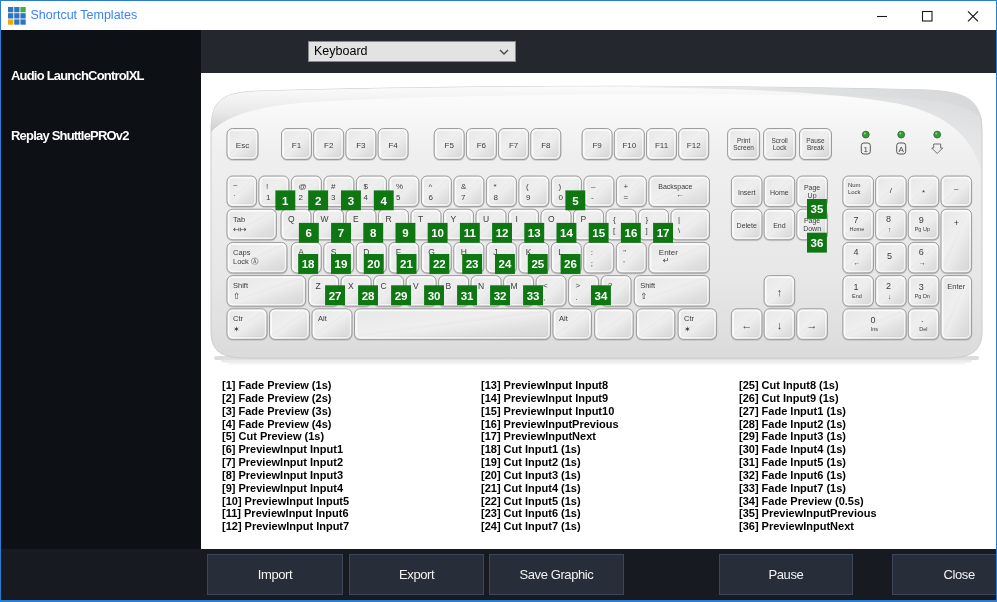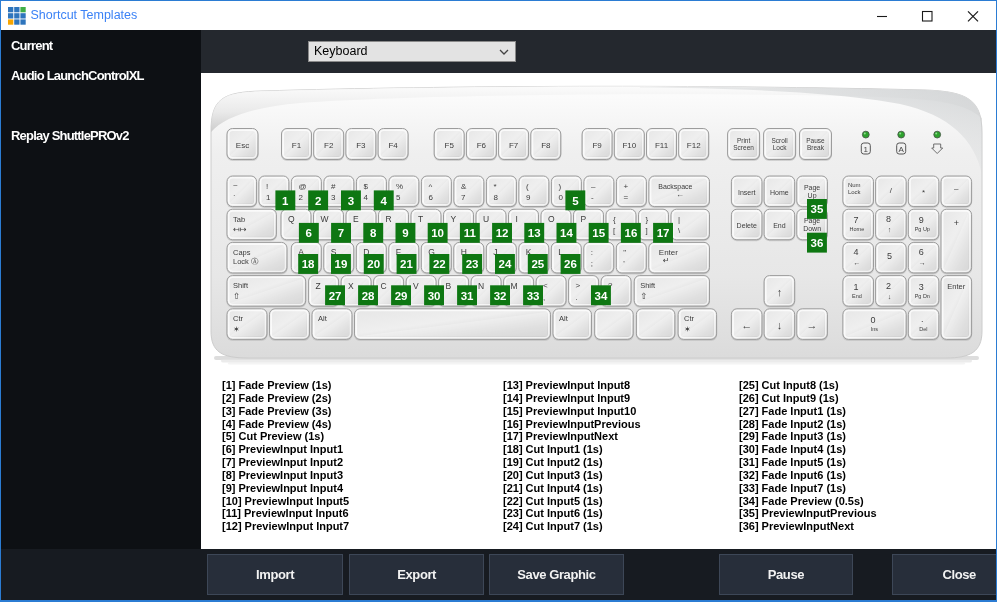--- a/index.html
+++ b/index.html
@@ -14,21 +14,21 @@
 .dlabel { position:absolute; left:22px; top:13px; color:#22c55e; font-weight:bold; font-size:13px; word-spacing:3px; letter-spacing:-0.8px;margin-top:46px; }
 .combo { position:absolute; left:107px; top:11px; width:208px; height:21px; background:#e3e3e3;
   border:1px solid #8a8a8a; font-size:12.5px; color:#000; line-height:19px; padding-left:5px; }
 .combo svg { position:absolute; right:6px; top:6px; }
 .panel { position:absolute; left:201px; top:73px; width:795px; height:476px; background:#ffffff; }
 .kb { position:absolute; left:201px; top:70px; }
 .slist { position:absolute; top:379px; font-size:11px; font-weight:bold; color:#000;
   line-height:12.85px; white-space:nowrap; }
 .btnbar { position:absolute; left:1px; right:1px; top:549px; height:51px; background:#171b21; }
 .btn { position:absolute; top:4.5px; height:41.5px; background:#272e3a; border:1px solid #3d4757;
-  color:#f2f2f2; font-weight:bold; font-size:13px; letter-spacing:-0.4px; text-align:center; line-height:39.5px; }
+  color:#f2f2f2; font-weight:normal; font-size:13px; letter-spacing:-0.4px; text-align:center; line-height:39.5px; }
 </style></head>
 <body>
 <div class="titlebar">
     <svg width="18" height="18" viewBox="0 0 18 18" style="position:absolute;left:7px;top:6px;">
 <rect x="0" y="0" width="5.3" height="5.3" fill="#2e75bd"></rect>
 <rect x="6.2" y="0" width="5.3" height="5.3" fill="#2e75bd"></rect>
 <rect x="12.4" y="0" width="5.3" height="5.3" fill="#3fae46"></rect>
 <rect x="0" y="6.2" width="5.3" height="5.3" fill="#2e75bd"></rect>
 <rect x="6.2" y="6.2" width="5.3" height="5.3" fill="#2e75bd"></rect>
 <rect x="12.4" y="6.2" width="5.3" height="5.3" fill="#2e75bd"></rect>
@@ -38,21 +38,20 @@
 </svg>
     <span class="title">Shortcut Templates</span>
     <svg width="130" height="30" viewBox="0 0 130 30" style="position:absolute;right:0px;top:0;">
 <line x1="11" y1="15.5" x2="21" y2="15.5" stroke="#1a1a1a" stroke-width="1.1"></line>
 <rect x="56.5" y="10.5" width="9.5" height="9.5" fill="none" stroke="#1a1a1a" stroke-width="1.1"></rect>
 <line x1="102" y1="10.3" x2="112" y2="20.3" stroke="#1a1a1a" stroke-width="1.2"></line>
 <line x1="112" y1="10.3" x2="102" y2="20.3" stroke="#1a1a1a" stroke-width="1.2"></line>
 </svg>
   </div>
 <div class="sidebar">
-    <div class="sitem" style="top:1px;">Current</div>
 <div class="sitem" style="top:31px;">Audio LaunchControlXL</div>
 <div class="sitem" style="top:91px;">Replay ShuttlePROv2</div>
   </div>
 <div class="hdr">
     <span class="dlabel">Display as</span>
 <div class="combo">Keyboard<svg width="10" height="8" viewBox="0 0 10 8">
         <path d="M1,2 L5,6 L9,2" fill="none" stroke="#444" stroke-width="1.3"></path>
       </svg></div>
 </div>
 <div class="panel"></div>
@@ -726,21 +725,21 @@
 <rect x="523.1" y="285.3" width="19.9" height="19.9" fill="#0e7712"></rect>
 <text x="533.1" y="299.5" font-size="11.5" fill="#ffffff" text-anchor="middle" font-weight="bold">33</text>
 <rect x="591.0" y="285.3" width="19.9" height="19.9" fill="#0e7712"></rect>
 <text x="601.0" y="299.5" font-size="11.5" fill="#ffffff" text-anchor="middle" font-weight="bold">34</text>
 <rect x="807.0" y="199.0" width="19.9" height="19.9" fill="#0e7712"></rect>
 <text x="817.0" y="213.2" font-size="11.5" fill="#ffffff" text-anchor="middle" font-weight="bold">35</text>
 <rect x="807.0" y="232.7" width="19.9" height="19.9" fill="#0e7712"></rect>
 <text x="817.0" y="246.9" font-size="11.5" fill="#ffffff" text-anchor="middle" font-weight="bold">36</text>
 </svg>
 <div class="slist" style="left:222px;">[1] Fade Preview (1s)<br>[2] Fade Preview (2s)<br>[3] Fade Preview (3s)<br>[4] Fade Preview (4s)<br>[5] Cut Preview (1s)<br>[6] PreviewInput Input1<br>[7] PreviewInput Input2<br>[8] PreviewInput Input3<br>[9] PreviewInput Input4<br>[10] PreviewInput Input5<br>[11] PreviewInput Input6<br>[12] PreviewInput Input7</div>
-<div class="slist" style="left:503px;">[13] PreviewInput Input8<br>[14] PreviewInput Input9<br>[15] PreviewInput Input10<br>[16] PreviewInputPrevious<br>[17] PreviewInputNext<br>[18] Cut Input1 (1s)<br>[19] Cut Input2 (1s)<br>[20] Cut Input3 (1s)<br>[21] Cut Input4 (1s)<br>[22] Cut Input5 (1s)<br>[23] Cut Input6 (1s)<br>[24] Cut Input7 (1s)</div>
+<div class="slist" style="left:481px;">[13] PreviewInput Input8<br>[14] PreviewInput Input9<br>[15] PreviewInput Input10<br>[16] PreviewInputPrevious<br>[17] PreviewInputNext<br>[18] Cut Input1 (1s)<br>[19] Cut Input2 (1s)<br>[20] Cut Input3 (1s)<br>[21] Cut Input4 (1s)<br>[22] Cut Input5 (1s)<br>[23] Cut Input6 (1s)<br>[24] Cut Input7 (1s)</div>
 <div class="slist" style="left:739px;">[25] Cut Input8 (1s)<br>[26] Cut Input9 (1s)<br>[27] Fade Input1 (1s)<br>[28] Fade Input2 (1s)<br>[29] Fade Input3 (1s)<br>[30] Fade Input4 (1s)<br>[31] Fade Input5 (1s)<br>[32] Fade Input6 (1s)<br>[33] Fade Input7 (1s)<br>[34] Fade Preview (0.5s)<br>[35] PreviewInputPrevious<br>[36] PreviewInputNext</div>
 <div class="btnbar">
     <div class="btn" style="left:206.4px;width:135.3px;">Import</div>
 <div class="btn" style="left:348.0px;width:135.3px;">Export</div>
 <div class="btn" style="left:487.8px;width:135.3px;">Save Graphic</div>
 <div class="btn" style="left:717.5px;width:134.8px;">Pause</div>
 <div class="btn" style="left:858.9px;width:134.6px;margin-left:32px;">Close</div>
   </div>
 <div class="frame"></div>
 </body></html>

